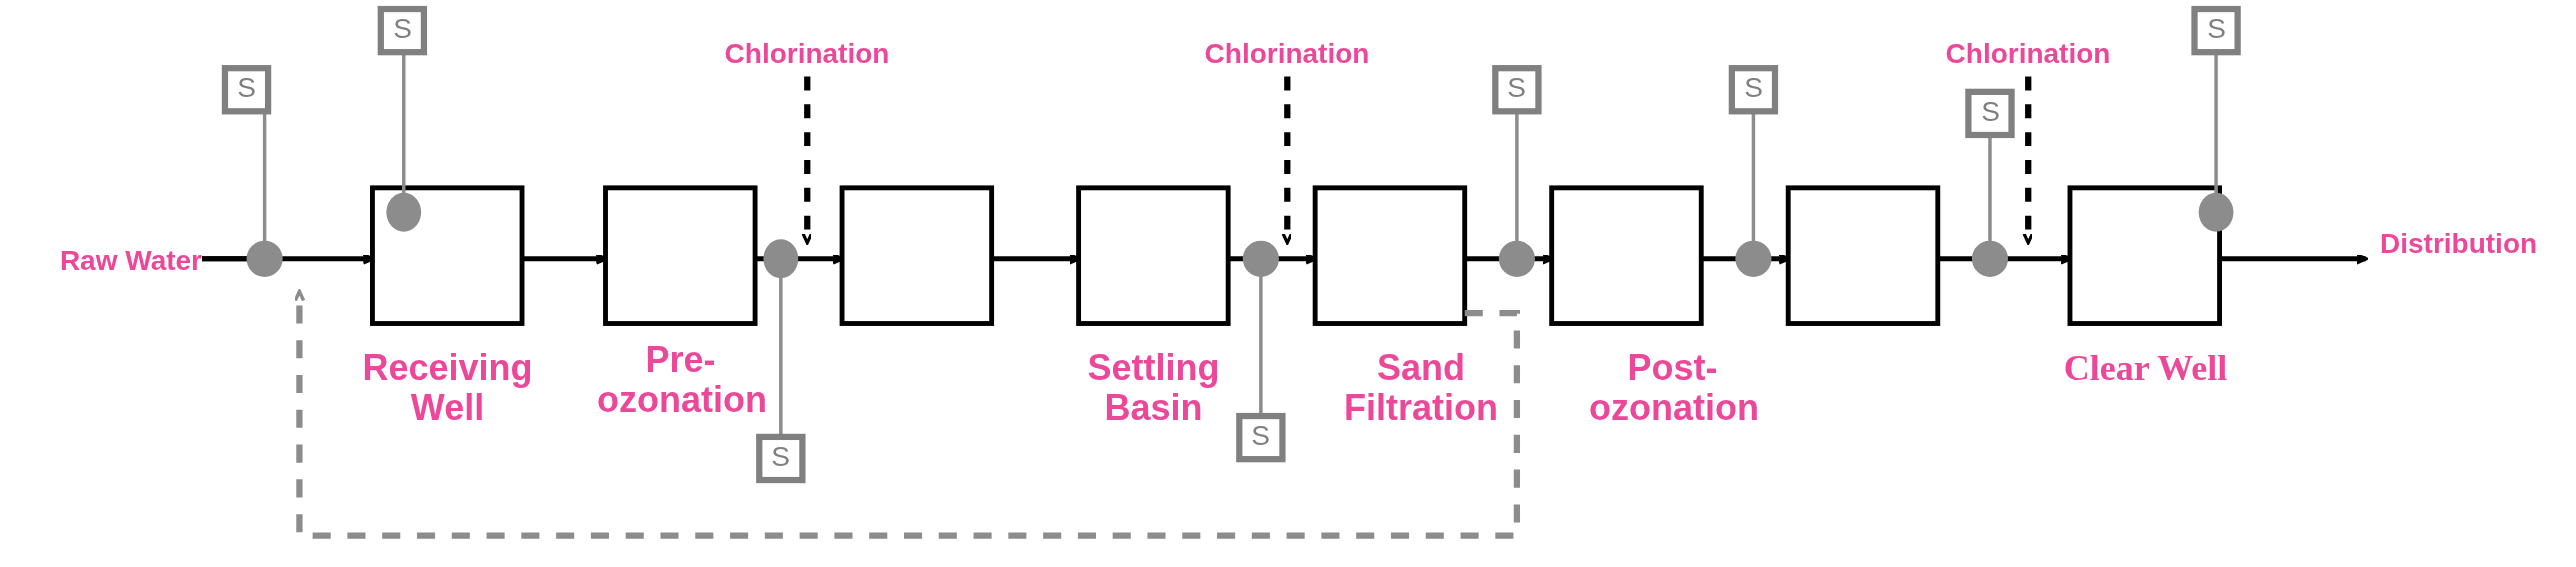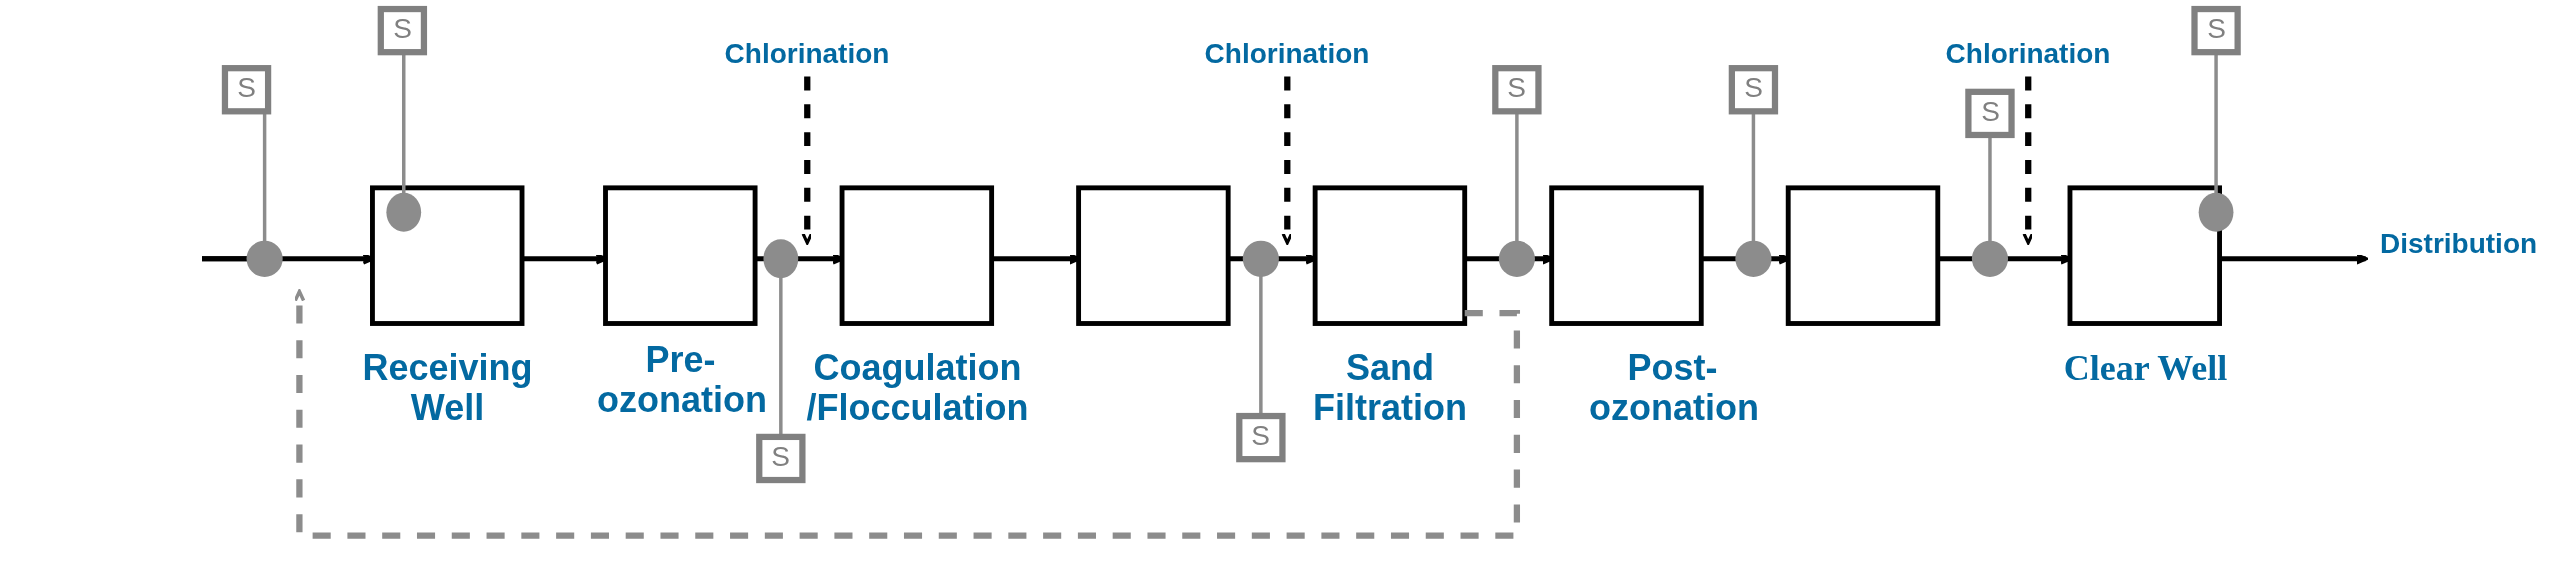--- a/index.html
+++ b/index.html
@@ -1,19 +1,19 @@
 <!DOCTYPE html>
 <html style="font-size:11px"><head>
 <meta charset="utf-8">
 <style>
   html,body{margin:0;padding:0;background:#ffffff;}
   body{font-family:"Liberation Sans",sans-serif;}
   #stage{position:relative;width:2576px;height:567px;background:#ffffff;overflow:hidden;}
   #vec{position:absolute;left:0;top:0;width:2576px;height:567px;}
-  .lbl{position:absolute;color:#0369a1;font-weight:bold;font-family:"Liberation Sans",sans-serif;
+  .lbl{position:absolute;color:#ec4899;font-weight:bold;font-family:"Liberation Sans",sans-serif;
        text-align:center;line-height:1.12;white-space:pre-line;}
   .proc-lbl{font-size:36px;}
   .term-lbl{font-size:28px;}
   .chlor-lbl{font-size:28px;}
   .s-lbl{position:absolute;color:#808080;font-size:28px;font-weight:normal;
          font-family:"Liberation Sans",sans-serif;text-align:center;line-height:1;}
 </style>
 </head>
 <body>
 
@@ -92,33 +92,34 @@
       <rect x="1781" y="598" width="62" height="62"></rect>
       <rect x="2149" y="98" width="62" height="62"></rect>
       <rect x="2489" y="98" width="62" height="62"></rect>
       <rect x="2829" y="132" width="62" height="62"></rect>
       <rect x="3154" y="13" width="62" height="62"></rect>
     </g>
 
     <path d="M 2105 450 L 2180 450 L 2180 770 L 430 770 L 430 420" fill="none" stroke="#8c8c8c" stroke-width="9" stroke-dasharray="26,24" marker-end="url(#ahg)"></path>
   </svg>
 
+  <div class="lbl term-lbl" style="left:7px;top:245px;width:195px;text-align:right;">Raw Water</div>
 
   <div class="lbl term-lbl" style="left:2380px;top:228px;width:196px;text-align:left;">Distribution</div>
 
   <div class="lbl chlor-lbl" style="left:668px;top:38px;width:278px;">Chlorination</div>
   <div class="lbl chlor-lbl" style="left:1148px;top:38px;width:278px;">Chlorination</div>
   <div class="lbl chlor-lbl" style="left:1889px;top:38px;width:278px;">Chlorination</div>
 
   <div class="lbl proc-lbl" style="left:329px;top:348px;width:237px;">Receiving Well</div>
   <div class="lbl proc-lbl" style="left:597px;top:340px;width:167px;">Pre-
 ozonation</div>
-  <div class="lbl proc-lbl" style="left:806px;top:348px;width:223px;">Coagulation
-/Flocculation</div>
-  <div class="lbl proc-lbl" style="left:1305px;top:348px;width:170px;">Sand
+  <div class="lbl proc-lbl" style="left:1077px;top:348px;width:153px;">Settling
+Basin</div>
+  <div class="lbl proc-lbl" style="left:1336px;top:348px;width:170px;">Sand
 Filtration</div>
   <div class="lbl proc-lbl" style="left:1589px;top:348px;width:167px;">Post-
 ozonation</div>
   <div class="lbl proc-lbl" style="left:2062px;top:348px;width:167px;font-family:Liberation Serif, serif;">Clear Well</div>
 
   <div class="s-lbl" style="left:225px;top:74px;width:43px;">S</div>
   <div class="s-lbl" style="left:381px;top:15.3px;width:43px;">S</div>
   <div class="s-lbl" style="left:759px;top:443px;width:43px;">S</div>
   <div class="s-lbl" style="left:1239px;top:422px;width:43px;">S</div>
   <div class="s-lbl" style="left:1495px;top:74px;width:43px;">S</div>

